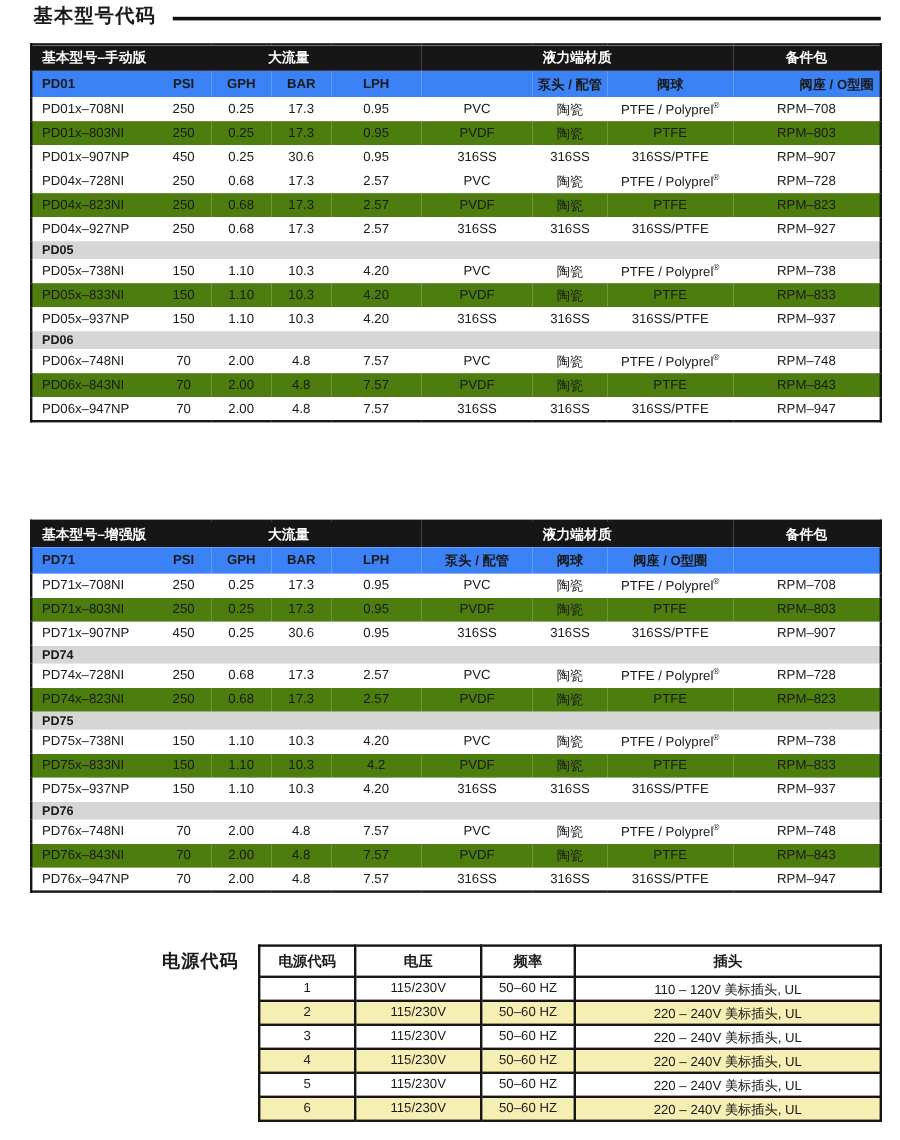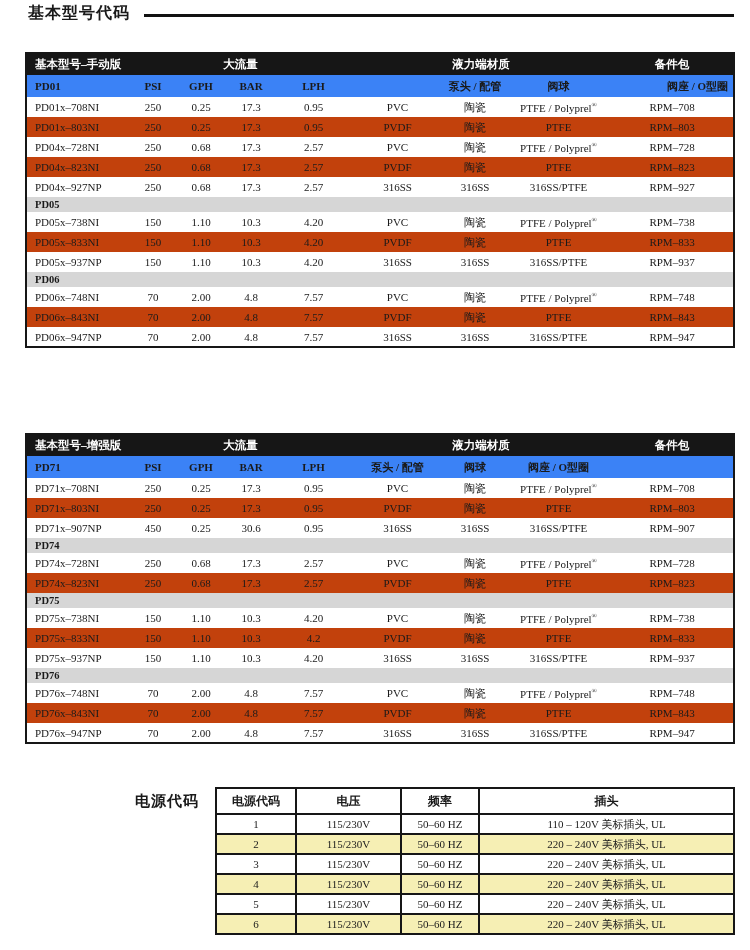--- a/index.html
+++ b/index.html
@@ -1,35 +1,35 @@
 <!DOCTYPE html>
 <html><head>
 <meta charset="utf-8">
 <style>
   html,body{margin:0;padding:0;background:#fff;}
   .page{position:relative;width:750px;height:950px;background:#fff;overflow:hidden;
-        font-family:Liberation Serif, serif;color:#1a1a1a;}
+        font-family:Liberation Sans, sans-serif;color:#1a1a1a;}
 
   
   .titlebar{position:absolute;left:28px;right:16px;top:3px;display:flex;align-items:center;gap:14px;}
   .titlebar h1{margin:0;font-size:16px;font-weight:bold;letter-spacing:1px;white-space:nowrap;}
   .rule{flex:1;height:3px;background:#111;margin-top:3px;}
 
   
   table.spec{position:absolute;left:25px;width:708px;border-collapse:collapse;table-layout:fixed;
              font-size:11px;border:2px solid #161616;}
-  #t1{top:52px;} #t2{top:433px;}
+  #t1{top:36px;} #t2{top:433px;}
   .spec td{padding:0;margin:0;white-space:nowrap;overflow:hidden;text-align:center;vertical-align:middle;}
   .spec td:first-child{text-align:left;padding-left:8px;}
   .spec tr.ghead{background:#161616;color:#fff;height:22px;font-weight:bold;font-size:11.5px;}
   .spec tr.sub{background:#3b82f6;height:22px;font-weight:bold;font-size:11px;}
   .spec tr.sub td:last-child{text-align:right;padding-right:5px;}
   .spec tr.sec{background:#d6d6d6;height:15px;font-weight:bold;font-size:10.5px;}
   .spec tr.data{height:20px;background:#fff;padding-left:44px;}
-  .spec tr.data.alt{background:#c2410c;}
+  .spec tr.data.alt{background:#4d7c0f;}
   sup{font-size:7px;}
 
   
   .powerlabel{position:absolute;left:135px;top:792px;font-size:15px;font-weight:bold;letter-spacing:1px;}
   table.power{position:absolute;left:215px;top:787px;width:518px;border-collapse:collapse;
               table-layout:fixed;font-size:11px;text-align:center;border:2px solid #161616;}
   .power td,.power th{border:2px solid #161616;padding:0;white-space:nowrap;overflow:hidden;vertical-align:middle;}
   .power thead th{height:24px;font-size:12px;font-weight:bold;background:#fff;}
   .power tbody tr{height:20px;background:#fff;}
   .power tbody tr.alt{background:#f6efb4;}
@@ -90,20 +90,31 @@
           <td>250</td>
           <td>0.25</td>
           <td>17.3</td>
           <td>0.95</td>
           <td>PVDF</td>
           <td>陶瓷</td>
           <td>PTFE</td>
           <td>RPM–803</td>
         </tr>
         <tr class="data">
+          <td>PD01x–907NP</td>
+          <td>450</td>
+          <td>0.25</td>
+          <td>30.6</td>
+          <td>0.95</td>
+          <td>316SS</td>
+          <td>316SS</td>
+          <td>316SS/PTFE</td>
+          <td>RPM–907</td>
+        </tr>
+        <tr class="data">
           <td>PD04x–728NI</td>
           <td>250</td>
           <td>0.68</td>
           <td>17.3</td>
           <td>2.57</td>
           <td>PVC</td>
           <td>陶瓷</td>
           <td>PTFE / Polyprel<sup>®</sup></td>
           <td>RPM–728</td>
         </tr>

